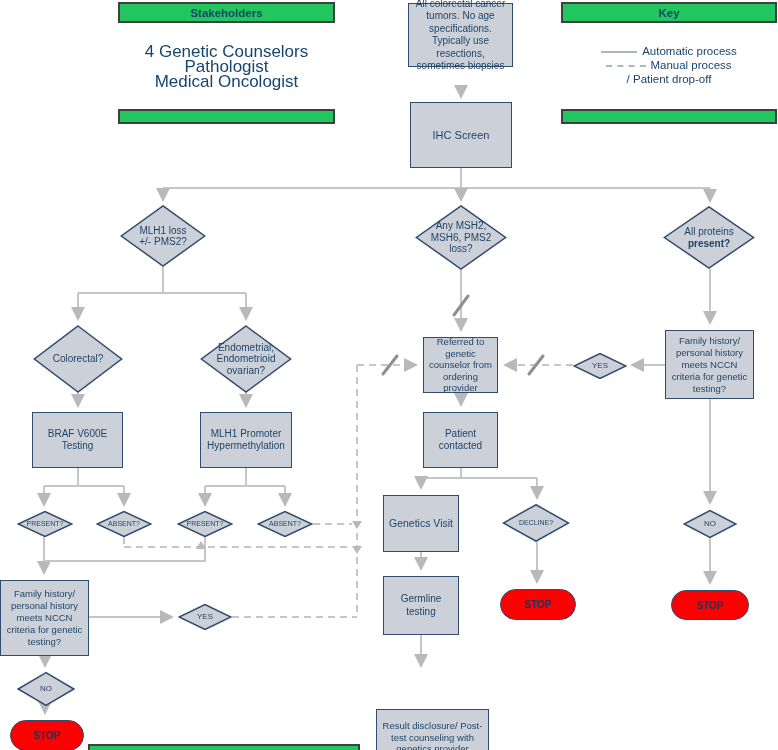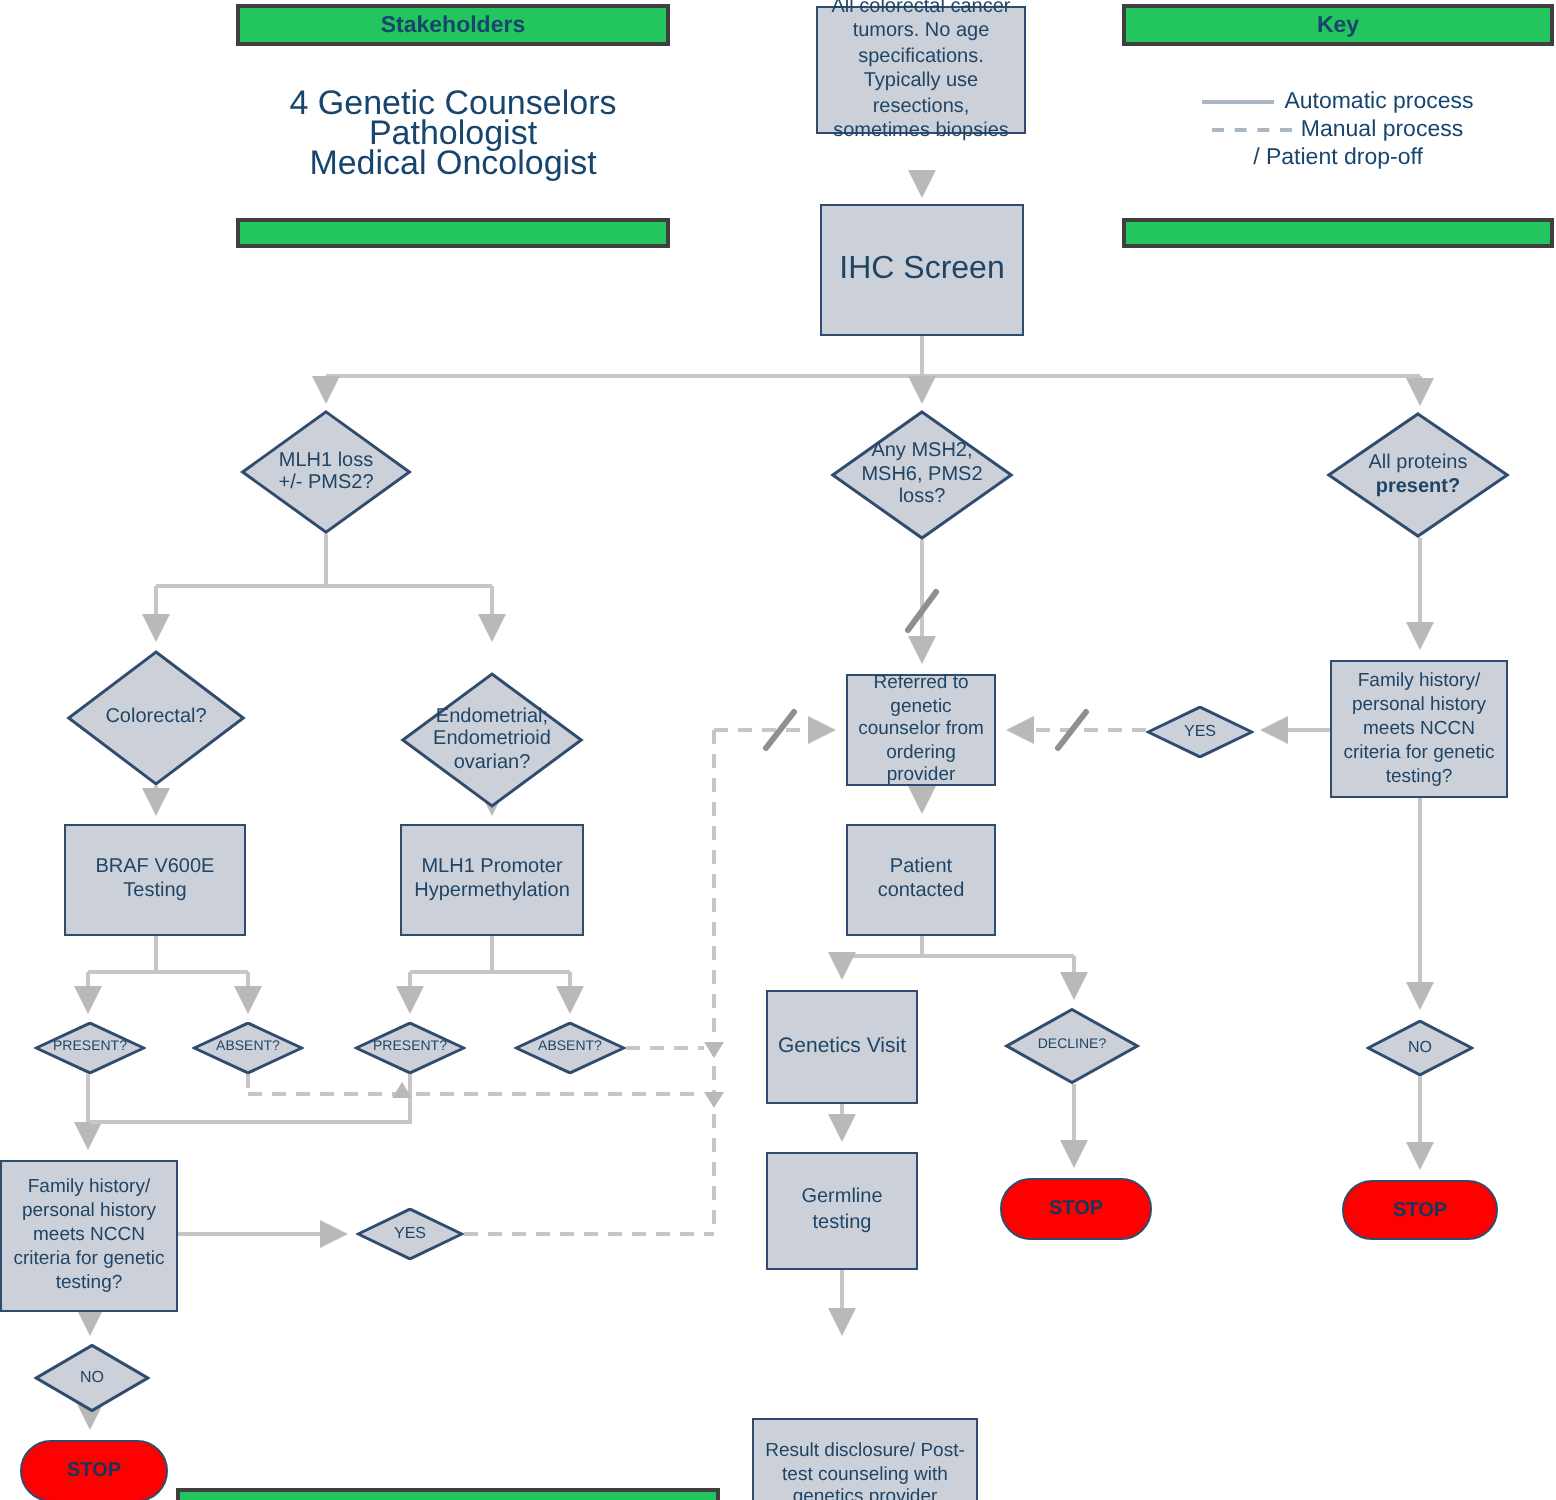--- a/index.html
+++ b/index.html
@@ -132,21 +132,21 @@
 
 <div class="keyblock" style="left:563px;top:44px;width:212px;">
   <div class="keyrow"><span class="ksolid"></span><span>Automatic process</span></div>
   <div class="keyrow"><span class="kdash"></span><span>Manual process</span></div>
   <div class="keyrow"><span>/ Patient drop-off</span></div>
 </div>
 
 <div class="node" style="left:408px;top:3px;width:105px;height:64px;font-size:10px;">
     <span>All colorectal cancer tumors. No age specifications. Typically use resections, sometimes biopsies</span>
   </div>
-<div class="node" style="left:410px;top:102px;width:102px;height:66px;font-size:16px;">
+<div class="node" style="left:410px;top:102px;width:102px;height:66px;font-size:11px;">
     <span>IHC Screen</span>
   </div>
 <div class="node" style="left:32px;top:412px;width:91px;height:56px;">
     <span>BRAF V600E Testing</span>
   </div>
 <div class="node" style="left:200px;top:412px;width:92px;height:56px;">
     <span>MLH1 Promoter Hypermethylation</span>
   </div>
 <div class="node" style="left:0px;top:580px;width:89px;height:76px;font-size:9.5px;line-height:12px;">
     <span>Family history/ personal history meets NCCN criteria for genetic testing?</span>
@@ -197,21 +197,21 @@
 </div>
 
 <div class="diamond" style="left:33px;top:325px;width:90px;height:68px;">
   <svg viewBox="0 0 100 100" preserveAspectRatio="none">
       <polygon points="50,1.5 98.5,50 50,98.5 1.5,50"></polygon>
     </svg>
   <div class="lbl">
       <span>Colorectal?</span>
     </div>
 </div>
-<div class="diamond" style="left:200px;top:336px;width:92px;height:68px;">
+<div class="diamond" style="left:200px;top:325px;width:92px;height:68px;">
   <svg viewBox="0 0 100 100" preserveAspectRatio="none">
       <polygon points="50,1.5 98.5,50 50,98.5 1.5,50"></polygon>
     </svg>
   <div class="lbl">
       <span>Endometrial; Endometrioid ovarian?</span>
     </div>
 </div>
 
 <div class="diamond small" style="left:17px;top:511px;width:56px;height:26px;">
   <svg viewBox="0 0 100 100" preserveAspectRatio="none">

